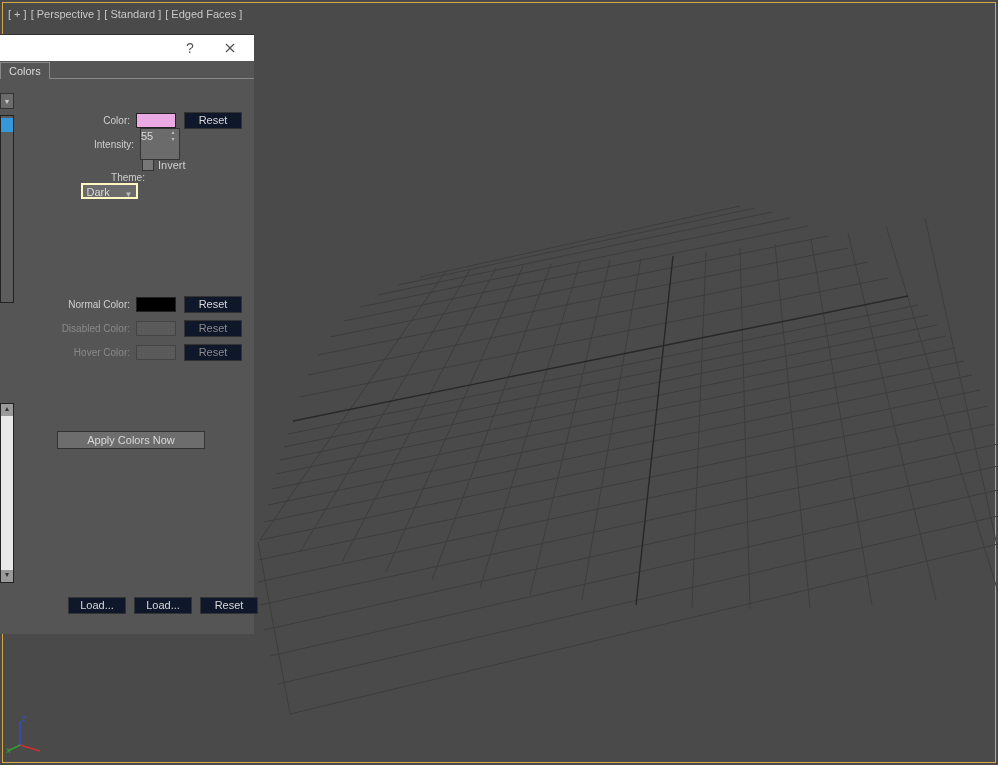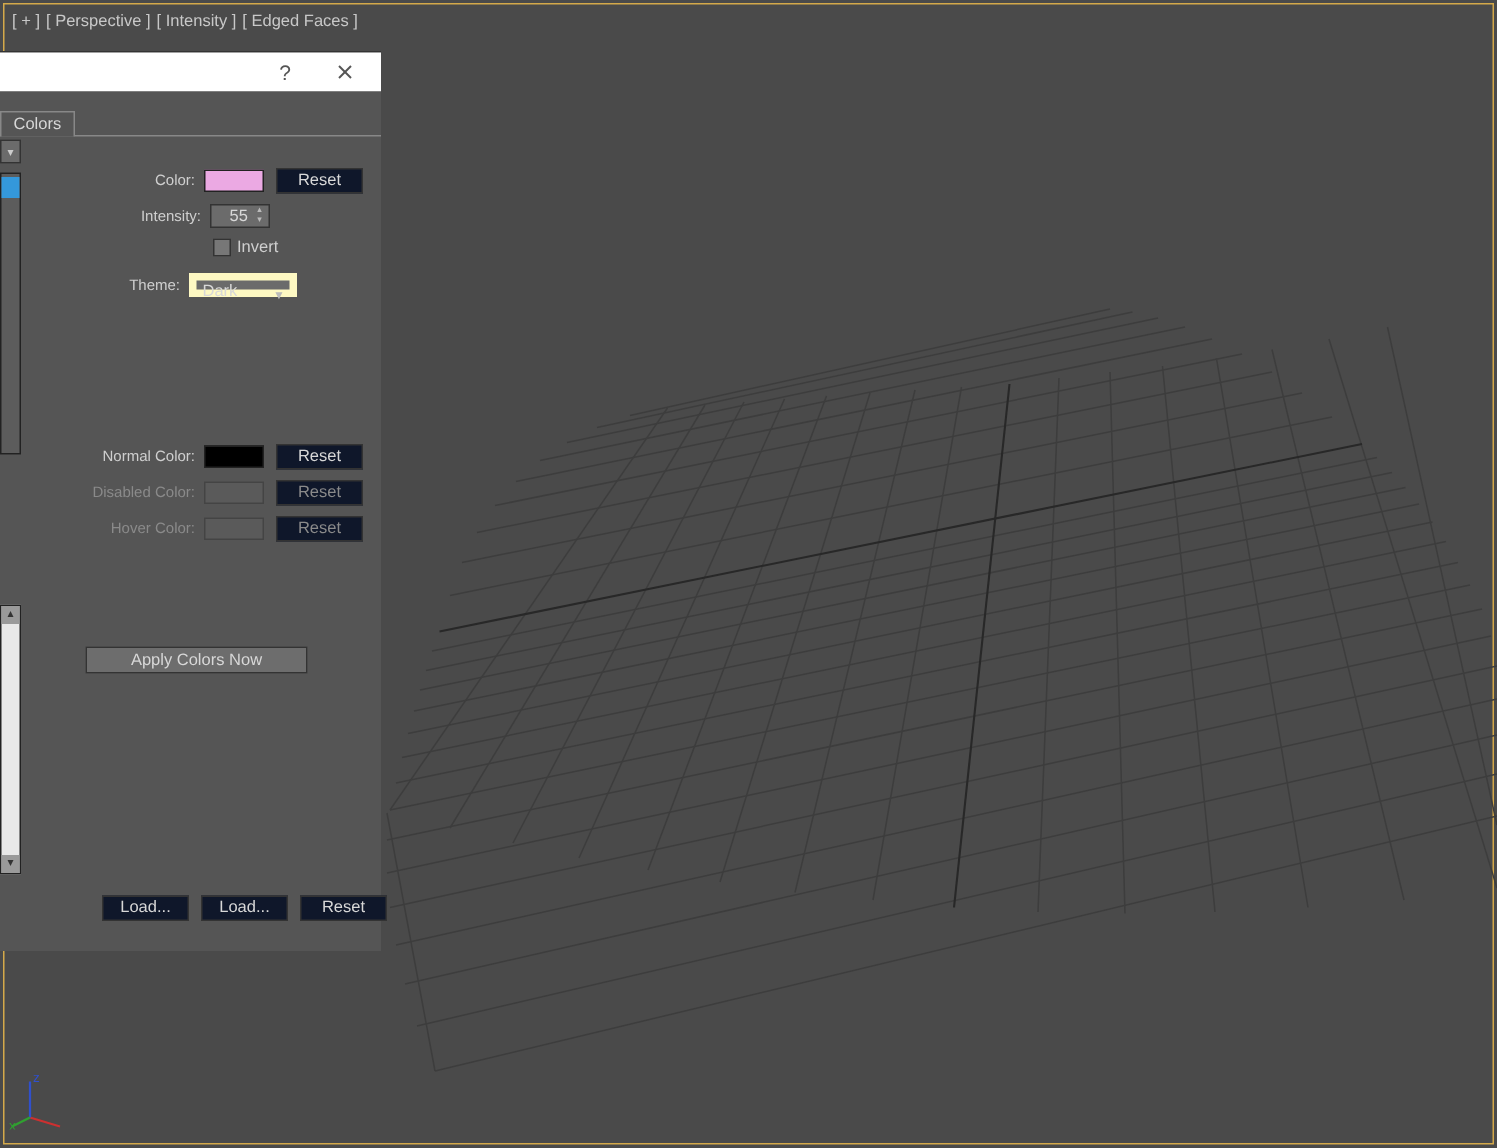--- a/index.html
+++ b/index.html
@@ -35,21 +35,21 @@
   .titlebar {
     height: 26px; background: #ffffff; display: flex; align-items: center;
     justify-content: flex-end; padding: 0 4px;
   }
   .titlebar .tb-btn {
     width: 40px; height: 26px; display: flex; align-items: center; justify-content: center;
     color: #555; font-size: 14px; cursor: pointer;
   }
 
   
-  .tab-strip { height: 30px; background: #555555; display: flex; align-items: flex-end; border-bottom: 1px solid #888; }
+  .tab-strip { height: 18px; background: #555555; display: flex; align-items: flex-end; border-bottom: 1px solid #888; }
   .tab {
     padding: 2px 8px; font-size: 11px; color: #d8d8d8; background: #6d6d6d;
     border: 1px solid #888; border-bottom: none; position: relative; top: 1px;
     background: #555555;
   }
 
   
   .left-col {
     position: absolute; left: 0; top: 58px; width: 14px; height: 480px;
   }
@@ -89,36 +89,36 @@
   }
   .swatch.dis { border: 1px solid #444; background: #5a5a5a; }
   .btn {
     min-width: 58px; height: 17px; background: #0f172a; border: 1px solid #333;
     color: #d8d8d8; font-size: 11px; text-align: center; line-height: 15px;
     cursor: pointer; padding: 0 6px;
   }
   .btn.dis { color: #8a8a8a; cursor: default; }
 
   .spinner {
-    width: 40px; height: 16px; background: #6b6b6b; border: 1px solid #333;
-    color: #d8d8d8; font-size: 11px; padding-left: 12px; line-height: 14px;
+    width: 40px; height: 32px; background: #6b6b6b; border: 1px solid #333;
+    color: #d8d8d8; font-size: 11px; padding-left: 0; line-height: 14px;
     position: relative; margin-right: 62px;
   }
   .spinner .arrows {
     position: absolute; right: 0; top: 0; width: 12px; height: 14px;
     display: flex; flex-direction: column;
   }
   .spinner .arrows div { flex:1; font-size: 6px; text-align: center; color: #bbb; line-height: 6px;}
 
   .chk-row { display: flex; align-items: center; justify-content: flex-start; margin-left: 106px; margin-bottom: 10px; padding-left: 16px;}
   .chk { width: 12px; height: 12px; background: #777; border: 1px solid #333; margin-right: 4px;}
   .chk-label { font-size: 11px; color: #cfcfcf;}
 
   .select {
-    width: 72px; height: 16px; background: #6b6b6b; border: 5px solid #fef9c3;
+    width: 57px; height: 16px; background: #6b6b6b; border: 2px solid #fef9c3;
     color: #d8d8d8; font-size: 11px; padding-left: 4px; line-height: 14px;
     position: relative; margin-right: 44px;
   }
   .select .caret {
     position: absolute; right: 3px; top: 3px; font-size: 8px; color: #bbb;
   }
 
   .section-gap { height: 90px; }
 
   .apply-row { display:flex; justify-content:center; margin-top: 70px;}
@@ -135,21 +135,21 @@
 
 </style>
 </head>
 <body>
 
 <div class="viewport-frame"></div>
 
 <div class="viewport-labels">
   <span>[ + ]</span>
   <span>[ Perspective ]</span>
-  <span>[ Intensity ]</span>
+  <span>[ Standard ]</span>
   <span>[ Edged Faces ]</span>
 </div>
 
 <svg class="grid-canvas" viewBox="0 0 998 765">
   <g stroke="#3d3d3d" stroke-width="1">
 
     <line x1="260" y1="540" x2="980" y2="390"></line>
     <line x1="264" y1="522" x2="972" y2="375"></line>
     <line x1="268" y1="505" x2="964" y2="361"></line>
     <line x1="272" y1="489" x2="955" y2="348"></line>
@@ -249,21 +249,21 @@
             <div>▾</div>
           </div>
       </div>
     </div>
 
     <div class="chk-row">
       <div class="chk"></div>
       <span class="chk-label">Invert</span>
     </div>
 
-    <div class="row" style="margin-top:8px;">
+    <div class="row" style="margin-top:8px;flex-direction:column;">
       <label>Theme:</label>
       <div class="select">
         <span>Dark</span>
         <span class="caret">▼</span>
       </div>
     </div>
 
     <div class="section-gap"></div>
 
     <div class="row">

